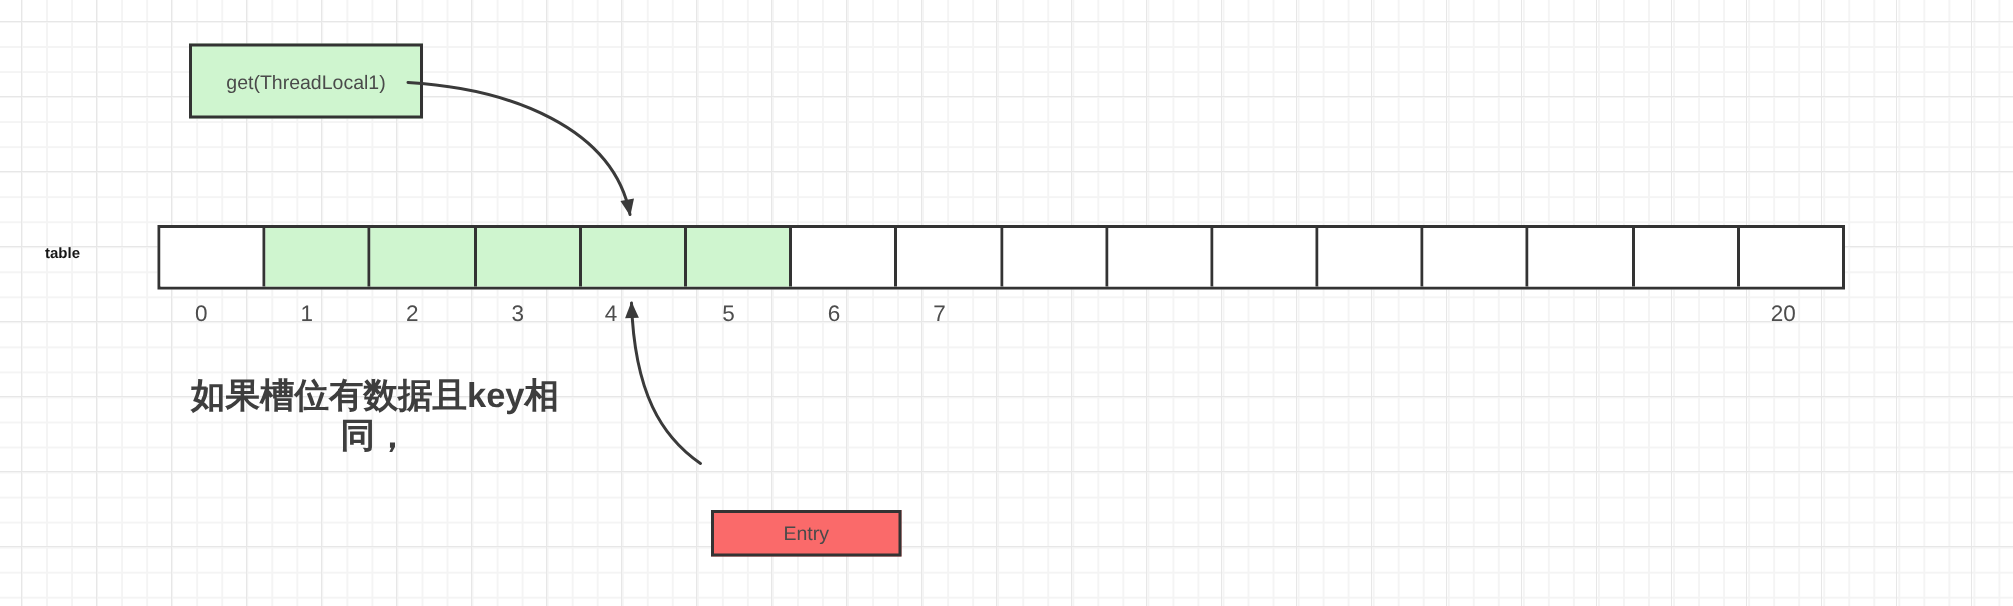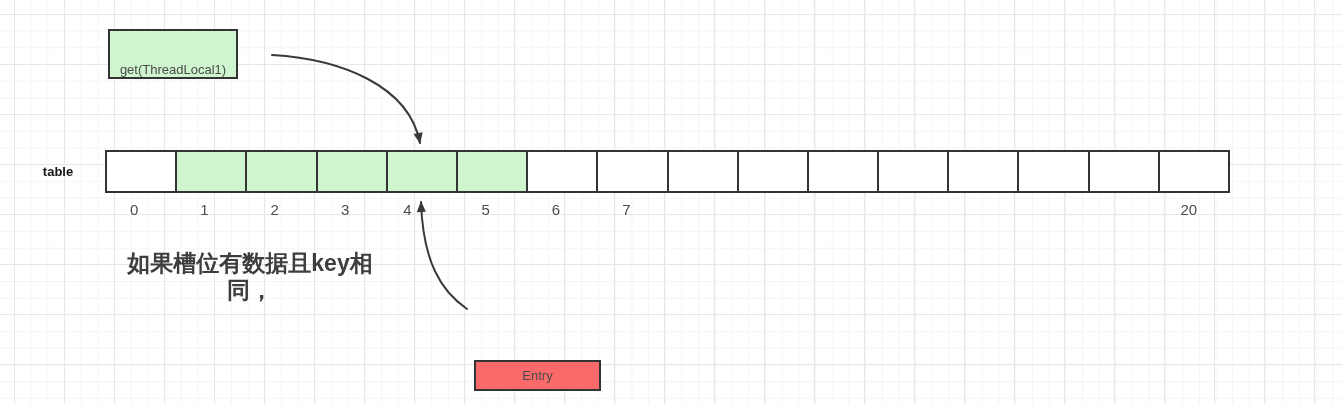--- a/index.html
+++ b/index.html
@@ -25,30 +25,28 @@
     position: absolute;
     border: 2px solid var(--border);
     display: flex;
     align-items: center;
     justify-content: center;
     font-size: 13px;
     color: #4a4a4a;
   }
 
   .call-box {
-    left: 108px; top: 29px; width: 130px; height: 50px;
+    left: 126px; top: 29px; width: 156px; height: 50px;
     background: var(--green-fill);
-    align-items: flex-end;
   }
 
   .table-label {
     position: absolute;
     left: 30px; top: 164px; width: 56px;
-    text-align: center;
-    font-size: 13px;
+    font-size: 10px;
     font-weight: bold;
     color: #161616;
   }
 
   .hash-table {
     position: absolute;
     left: 105px; top: 150px; width: 1125px; height: 43px;
     display: flex;
     border: 2px solid var(--border);
     background: #ffffff;
@@ -70,21 +68,21 @@
     left: 105px; top: 250px; width: 290px;
     text-align: center;
     font-size: 23px;
     font-weight: bold;
     line-height: 27px;
     color: #3e3e3e;
   }
 
   .entry-key   { left: 467px; top: 275px; width: 141px; height: 38px; background: var(--pink-fill); }
   .entry-value { left: 467px; top: 311px; width: 141px; height: 39px; background: var(--pink-fill); }
-  .entry-tag   { left: 474px; top: 360px; width: 127px; height: 31px; background: var(--red-fill); }
+  .entry-tag   { left: 474px; top: 340px; width: 127px; height: 31px; background: var(--red-fill); }
 
   .arrows {
     position: absolute;
     left: 0; top: 0;
     width: 1342px; height: 404px;
     pointer-events: none;
   }
   .arrows path.edge {
     fill: none;
     stroke: var(--arrow);

